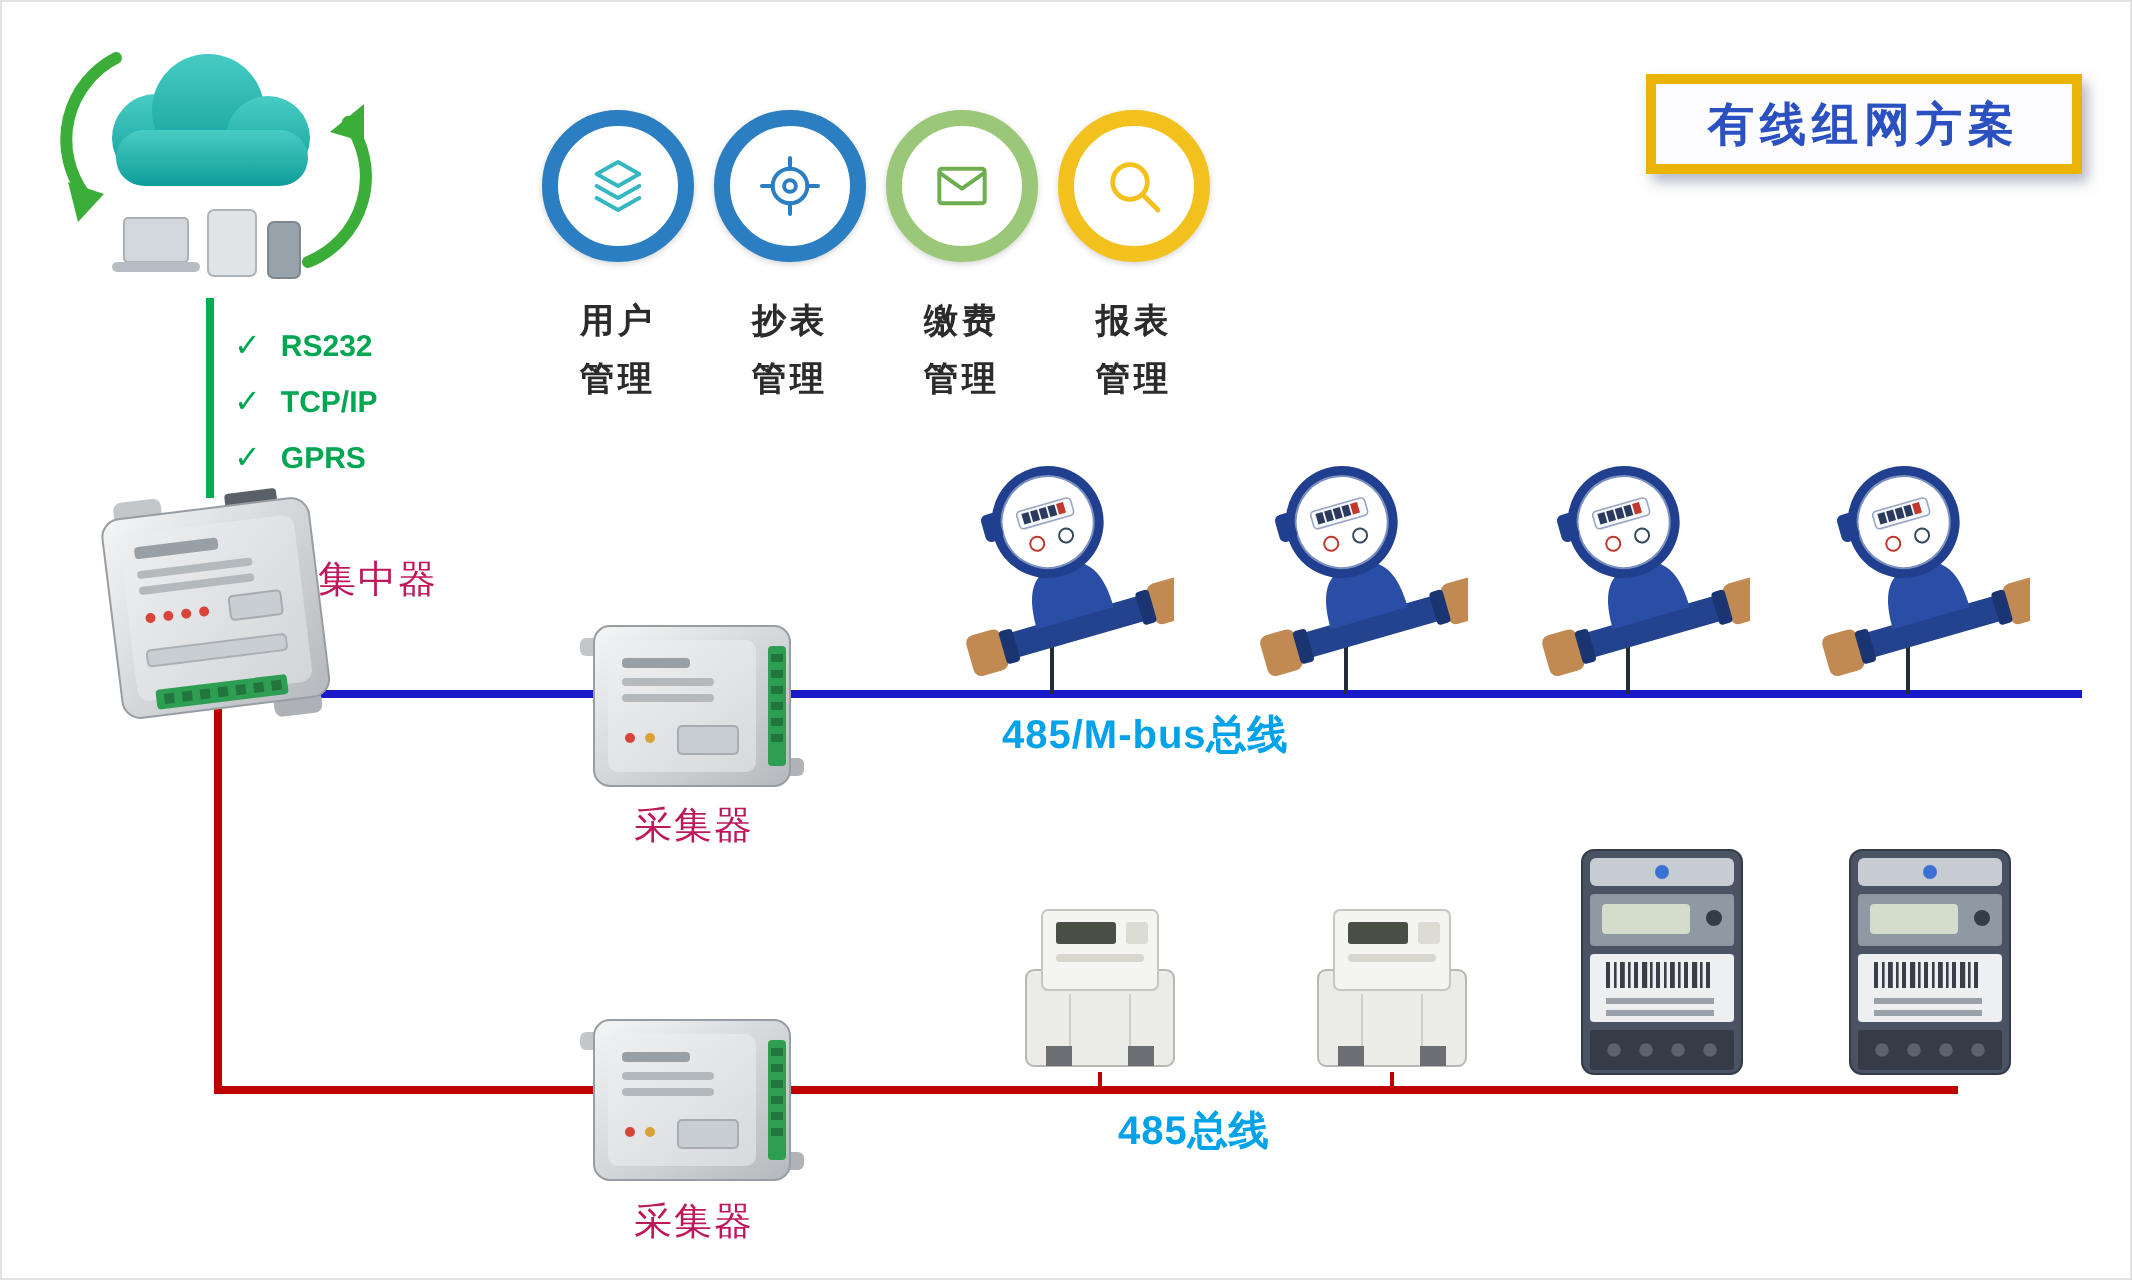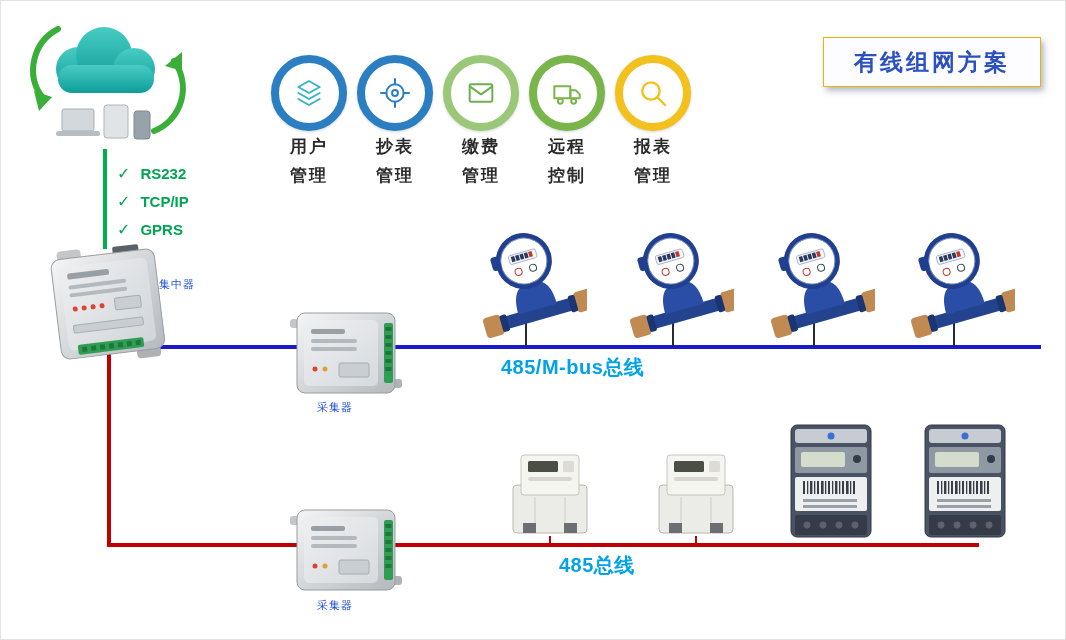--- a/index.html
+++ b/index.html
@@ -19,32 +19,32 @@
   .proto-row { display:flex; align-items:center; gap:10px; height:28px; }
   .proto-check { font-size:16px; }
 
   
   .features { position:absolute; left:265px; top:54px; display:flex; }
   .feat { width:86px; display:flex; flex-direction:column; align-items:center; }
   .ring { width:76px; height:76px; border-radius:50%; border:8px solid #999;
           background:#fff; display:flex; align-items:center; justify-content:center;
           box-shadow:0 1px 3px rgba(0,0,0,.18); }
   .ring svg { display:block; }
-  .flabel { margin-top:1px; font-size:17px; font-weight:bold; color:#2b2b2b;
+  .flabel { margin-top:15px; font-size:17px; font-weight:bold; color:#2b2b2b;
             letter-spacing:2px; line-height:29px; text-align:center; }
 
   
   .title-box { position:absolute; left:822px; top:36px; width:218px; height:50px;
-               border:1px solid #eab308; background:#fdfdff;
+               border:5px solid #eab308; background:#fdfdff;
                box-shadow:3px 4px 6px rgba(110,120,145,.5);
                font-size:23px; font-weight:bold; letter-spacing:3px;
                display:flex; align-items:center; justify-content:center; }
 
   
-  .dev-label { position:absolute; font-size:11px; font-weight:500; color:#1d4ed8;
+  .dev-label { position:absolute; font-size:19px; font-weight:500; color:#be185d;
                letter-spacing:1px; }
   .bus-label { position:absolute; font-size:20px; font-weight:bold; letter-spacing:0.5px; }
 </style>
 </head>
 <body>
 
 <div class="stage">
 
   <svg width="0" height="0" style="position:absolute" aria-hidden="true">
     <defs>
@@ -250,34 +250,20 @@
           <rect x="3.5" y="5.5" width="17" height="13" rx="1"></rect>
             <path d="M3.5 7l8.5 6 8.5-6"></path>
         </svg>
       </div>
       <div class="flabel">
         <div>缴费</div>
           <div>管理</div>
       </div>
     </div>
 
-    <div class="feat">
-      <div class="ring" style="border-color: rgb(121, 181, 74);">
-        <svg width="32" height="32" viewBox="0 0 24 24" fill="none" stroke="currentColor" stroke-width="1.5" stroke-linejoin="round" style="color: rgb(121, 181, 74);">
-          <rect x="2.5" y="7" width="12" height="9"></rect>
-            <path d="M14.5 10h4.2l2.8 3v3h-7z"></path>
-          <circle cx="7" cy="18.2" r="1.8"></circle>
-            <circle cx="17" cy="18.2" r="1.8"></circle>
-        </svg>
-      </div>
-      <div class="flabel">
-        <div>远程</div>
-          <div>控制</div>
-      </div>
-    </div>
 
     <div class="feat">
       <div class="ring" style="border-color: rgb(243, 193, 29);">
         <svg width="32" height="32" viewBox="0 0 24 24" fill="none" stroke="currentColor" stroke-width="1.8" stroke-linecap="round" style="color: rgb(243, 193, 29);">
           <circle cx="10.5" cy="10.5" r="6.5"></circle>
             <path d="M15.3 15.3L21 21"></path>
         </svg>
       </div>
       <div class="flabel">
         <div>报表</div>

